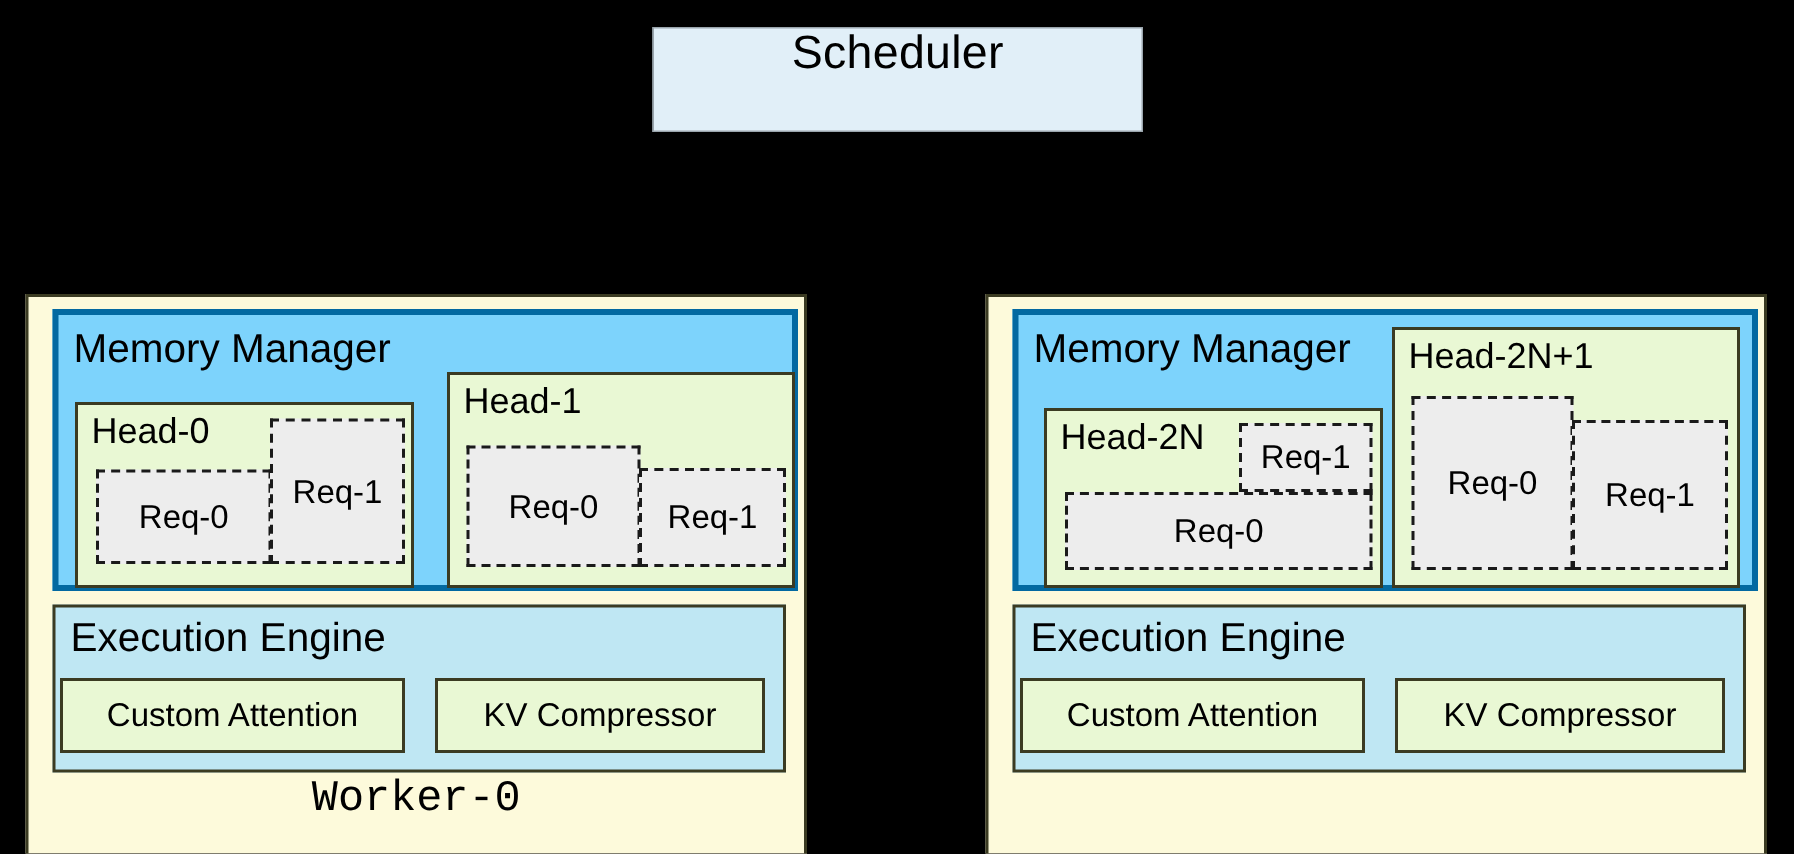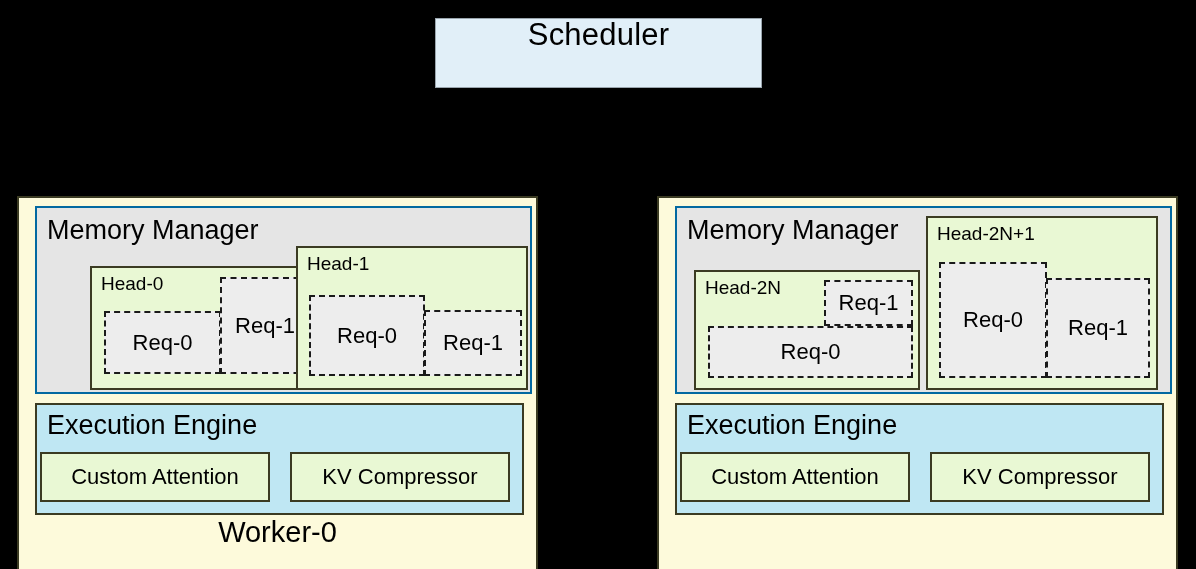--- a/index.html
+++ b/index.html
@@ -39,59 +39,60 @@
   .worker-left  { left: 17px;  width: 521px; }
   .worker-right { left: 657px; width: 521px; }
 
   .worker-label {
     position: absolute;
     left: 0; right: 0;
     top: 320px;
     text-align: center;
     font-size: 29px;
     line-height: 1;
+    font-family: Liberation Mono, monospace;
   }
 
   
   .mem-mgr {
     left: 16px; top: 8px; width: 497px; height: 188px;
-    background: #e5e5e5;
-    border: 2px solid #0369a1;
+    background: #7dd3fc;
+    border: 4px solid #0369a1;
   }
   .mem-mgr-title {
     position: absolute; left: 10px; top: 9px;
     font-size: 27px; line-height: 1;
     white-space: nowrap;
   }
 
   
   .head {
     background: #e9f8d4;
     border: 2px solid #3b3b22;
     position: absolute;
   }
   .head-title {
     position: absolute; left: 9px; top: 6px;
-    font-size: 19px; line-height: 1;
+    font-size: 24px; line-height: 1;
     white-space: nowrap;
   }
 
   
   .req {
     position: absolute;
     background: #ededed;
     border: 2px dashed #1a1a1a;
     display: flex; align-items: center; justify-content: center;
   }
   .req-label {
     font-size: 22px; line-height: 1; white-space: nowrap;
   }
 
   
-  .h0      { left: 11px;  top: 58px;  width: 222px; height: 120px; margin-left: 42px; }
+  .h0      { left: 11px;  top: 58px;  width: 222px; height: 120px; }
   .h0-r0   { left: 12px;  top: 43px;  width: 113px; height: 59px; }
   .h0-r1   { left: 128px; top: 9px;   width: 86px;  height: 93px; }
   
   .h1      { left: 259px; top: 38px;  width: 228px; height: 140px; }
   .h1-r0   { left: 11px;  top: 47px;  width: 112px; height: 77px; }
   .h1-r1   { left: 126px; top: 62px;  width: 94px;  height: 62px; }
 
   
   .h2n     { left: 17px;  top: 62px;  width: 222px; height: 116px; }
   .h2n-r1  { left: 128px; top: 8px;   width: 85px;  height: 42px; }

